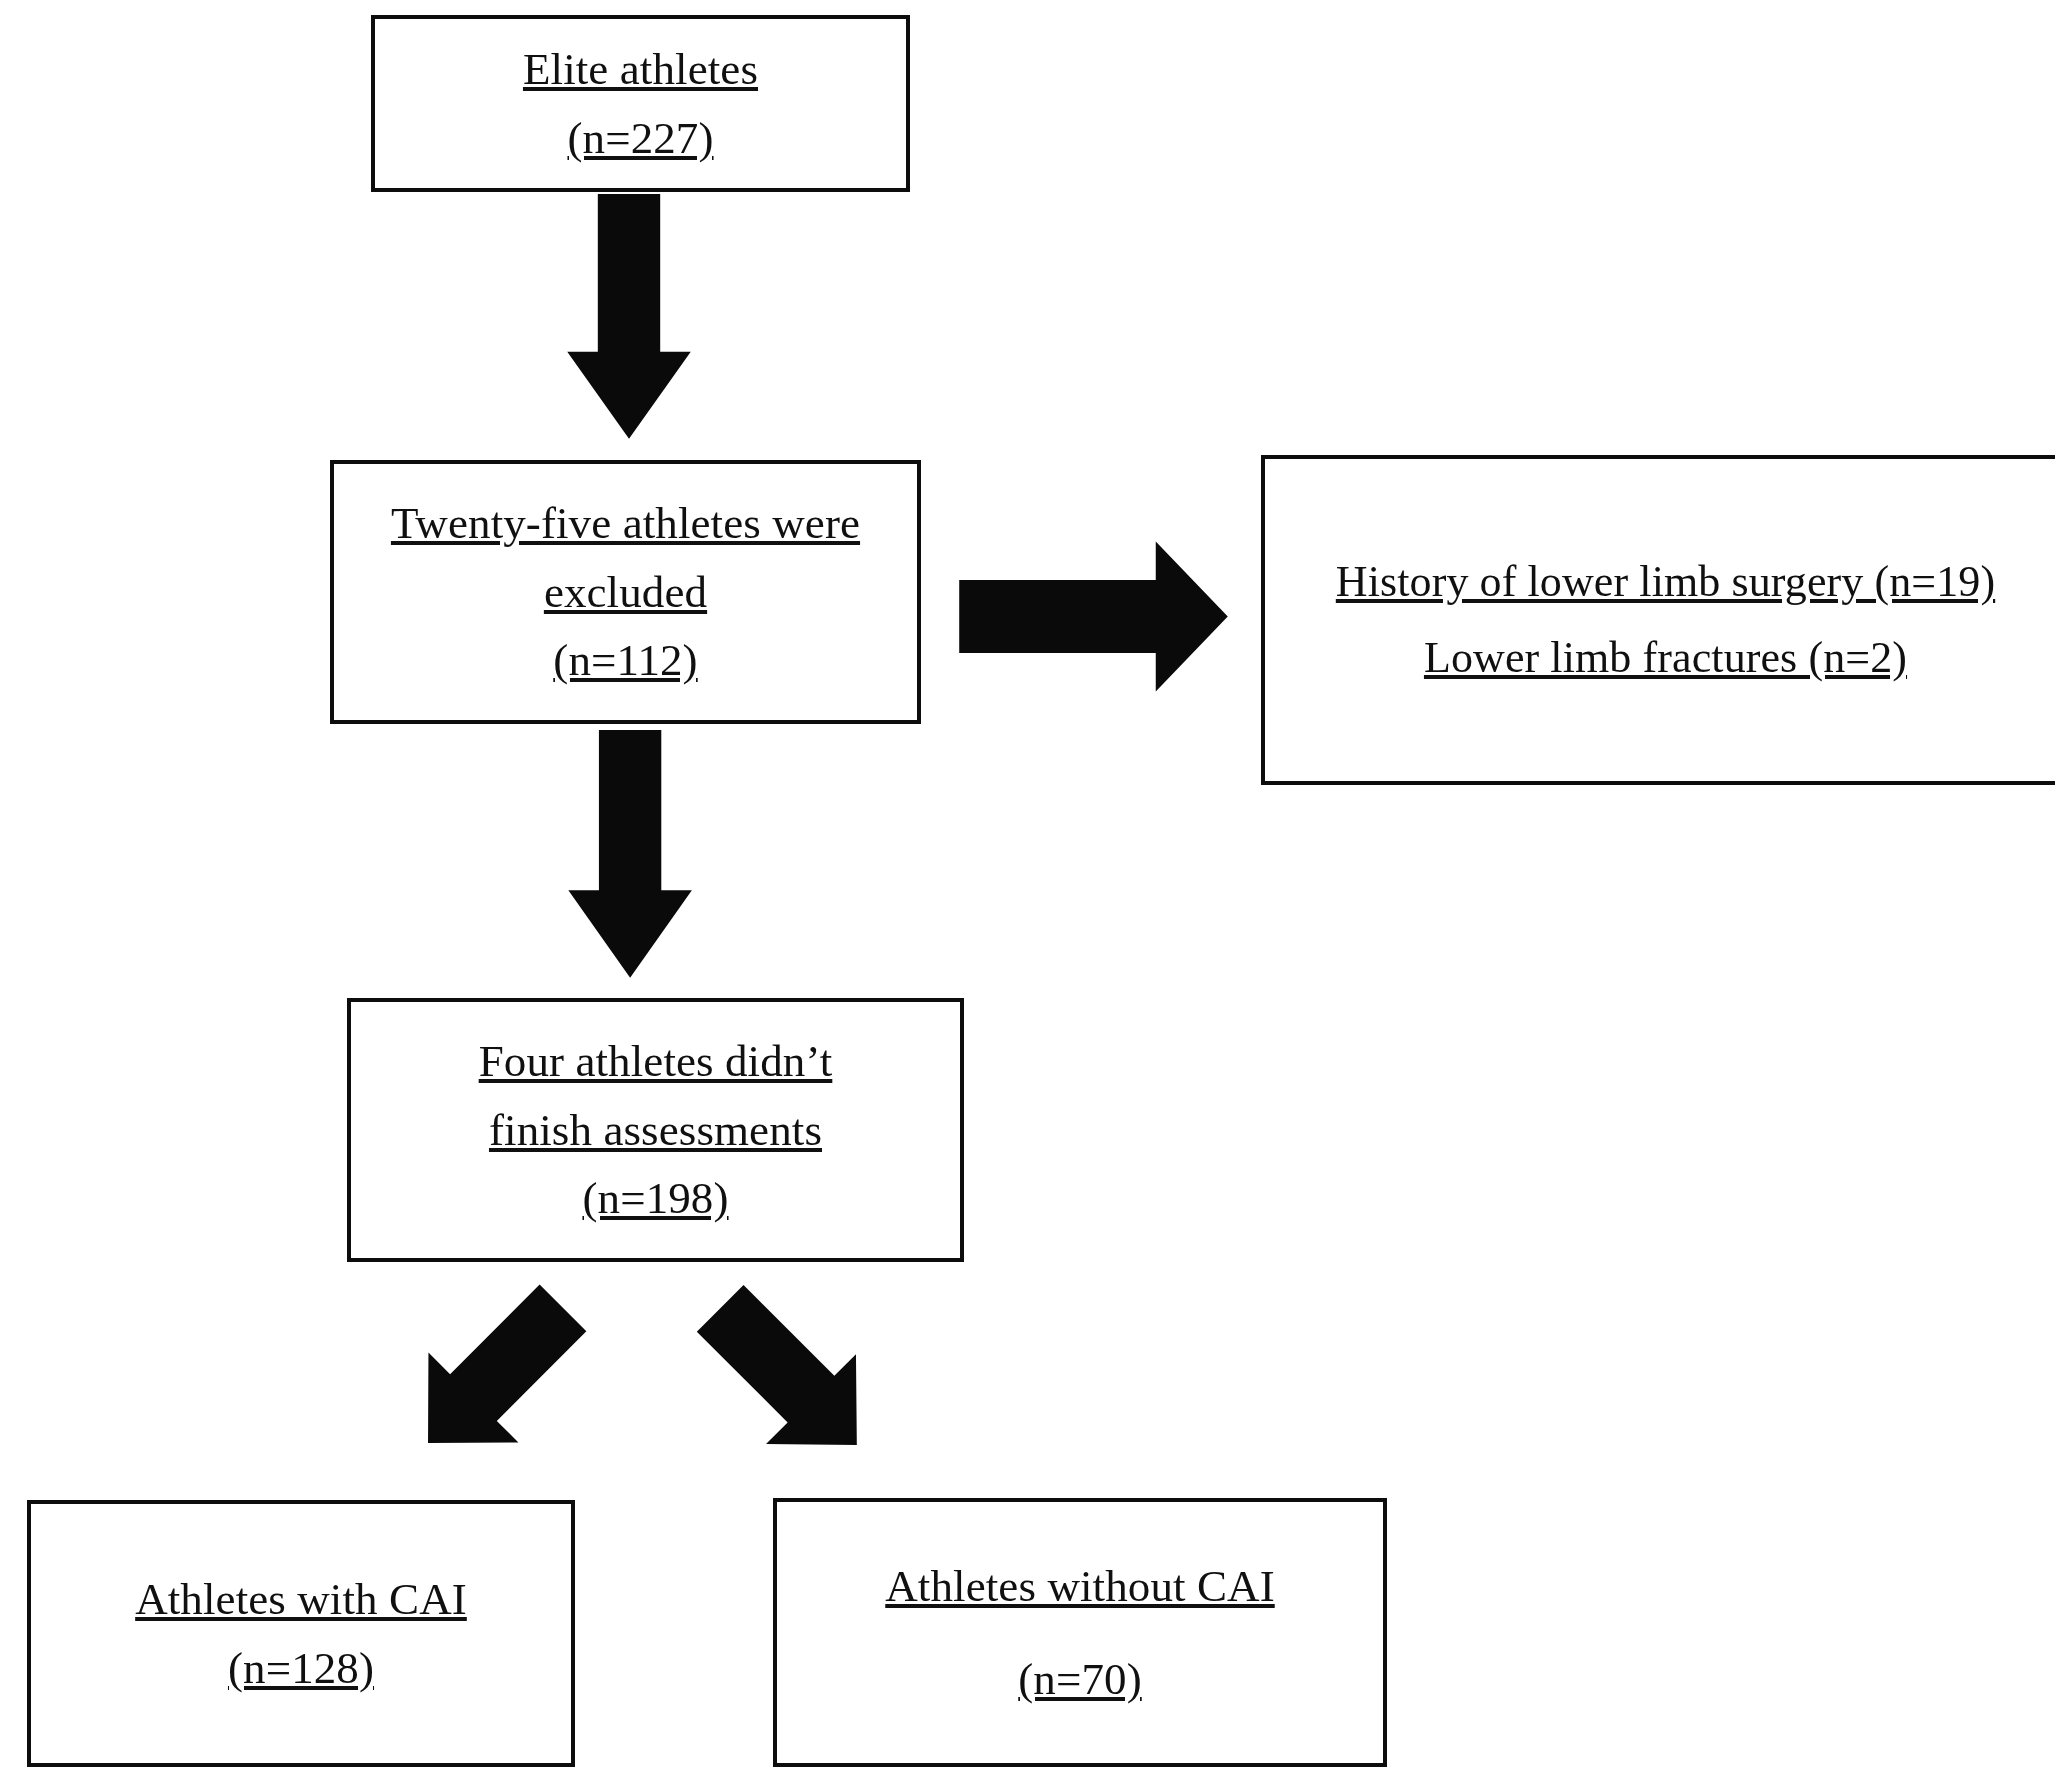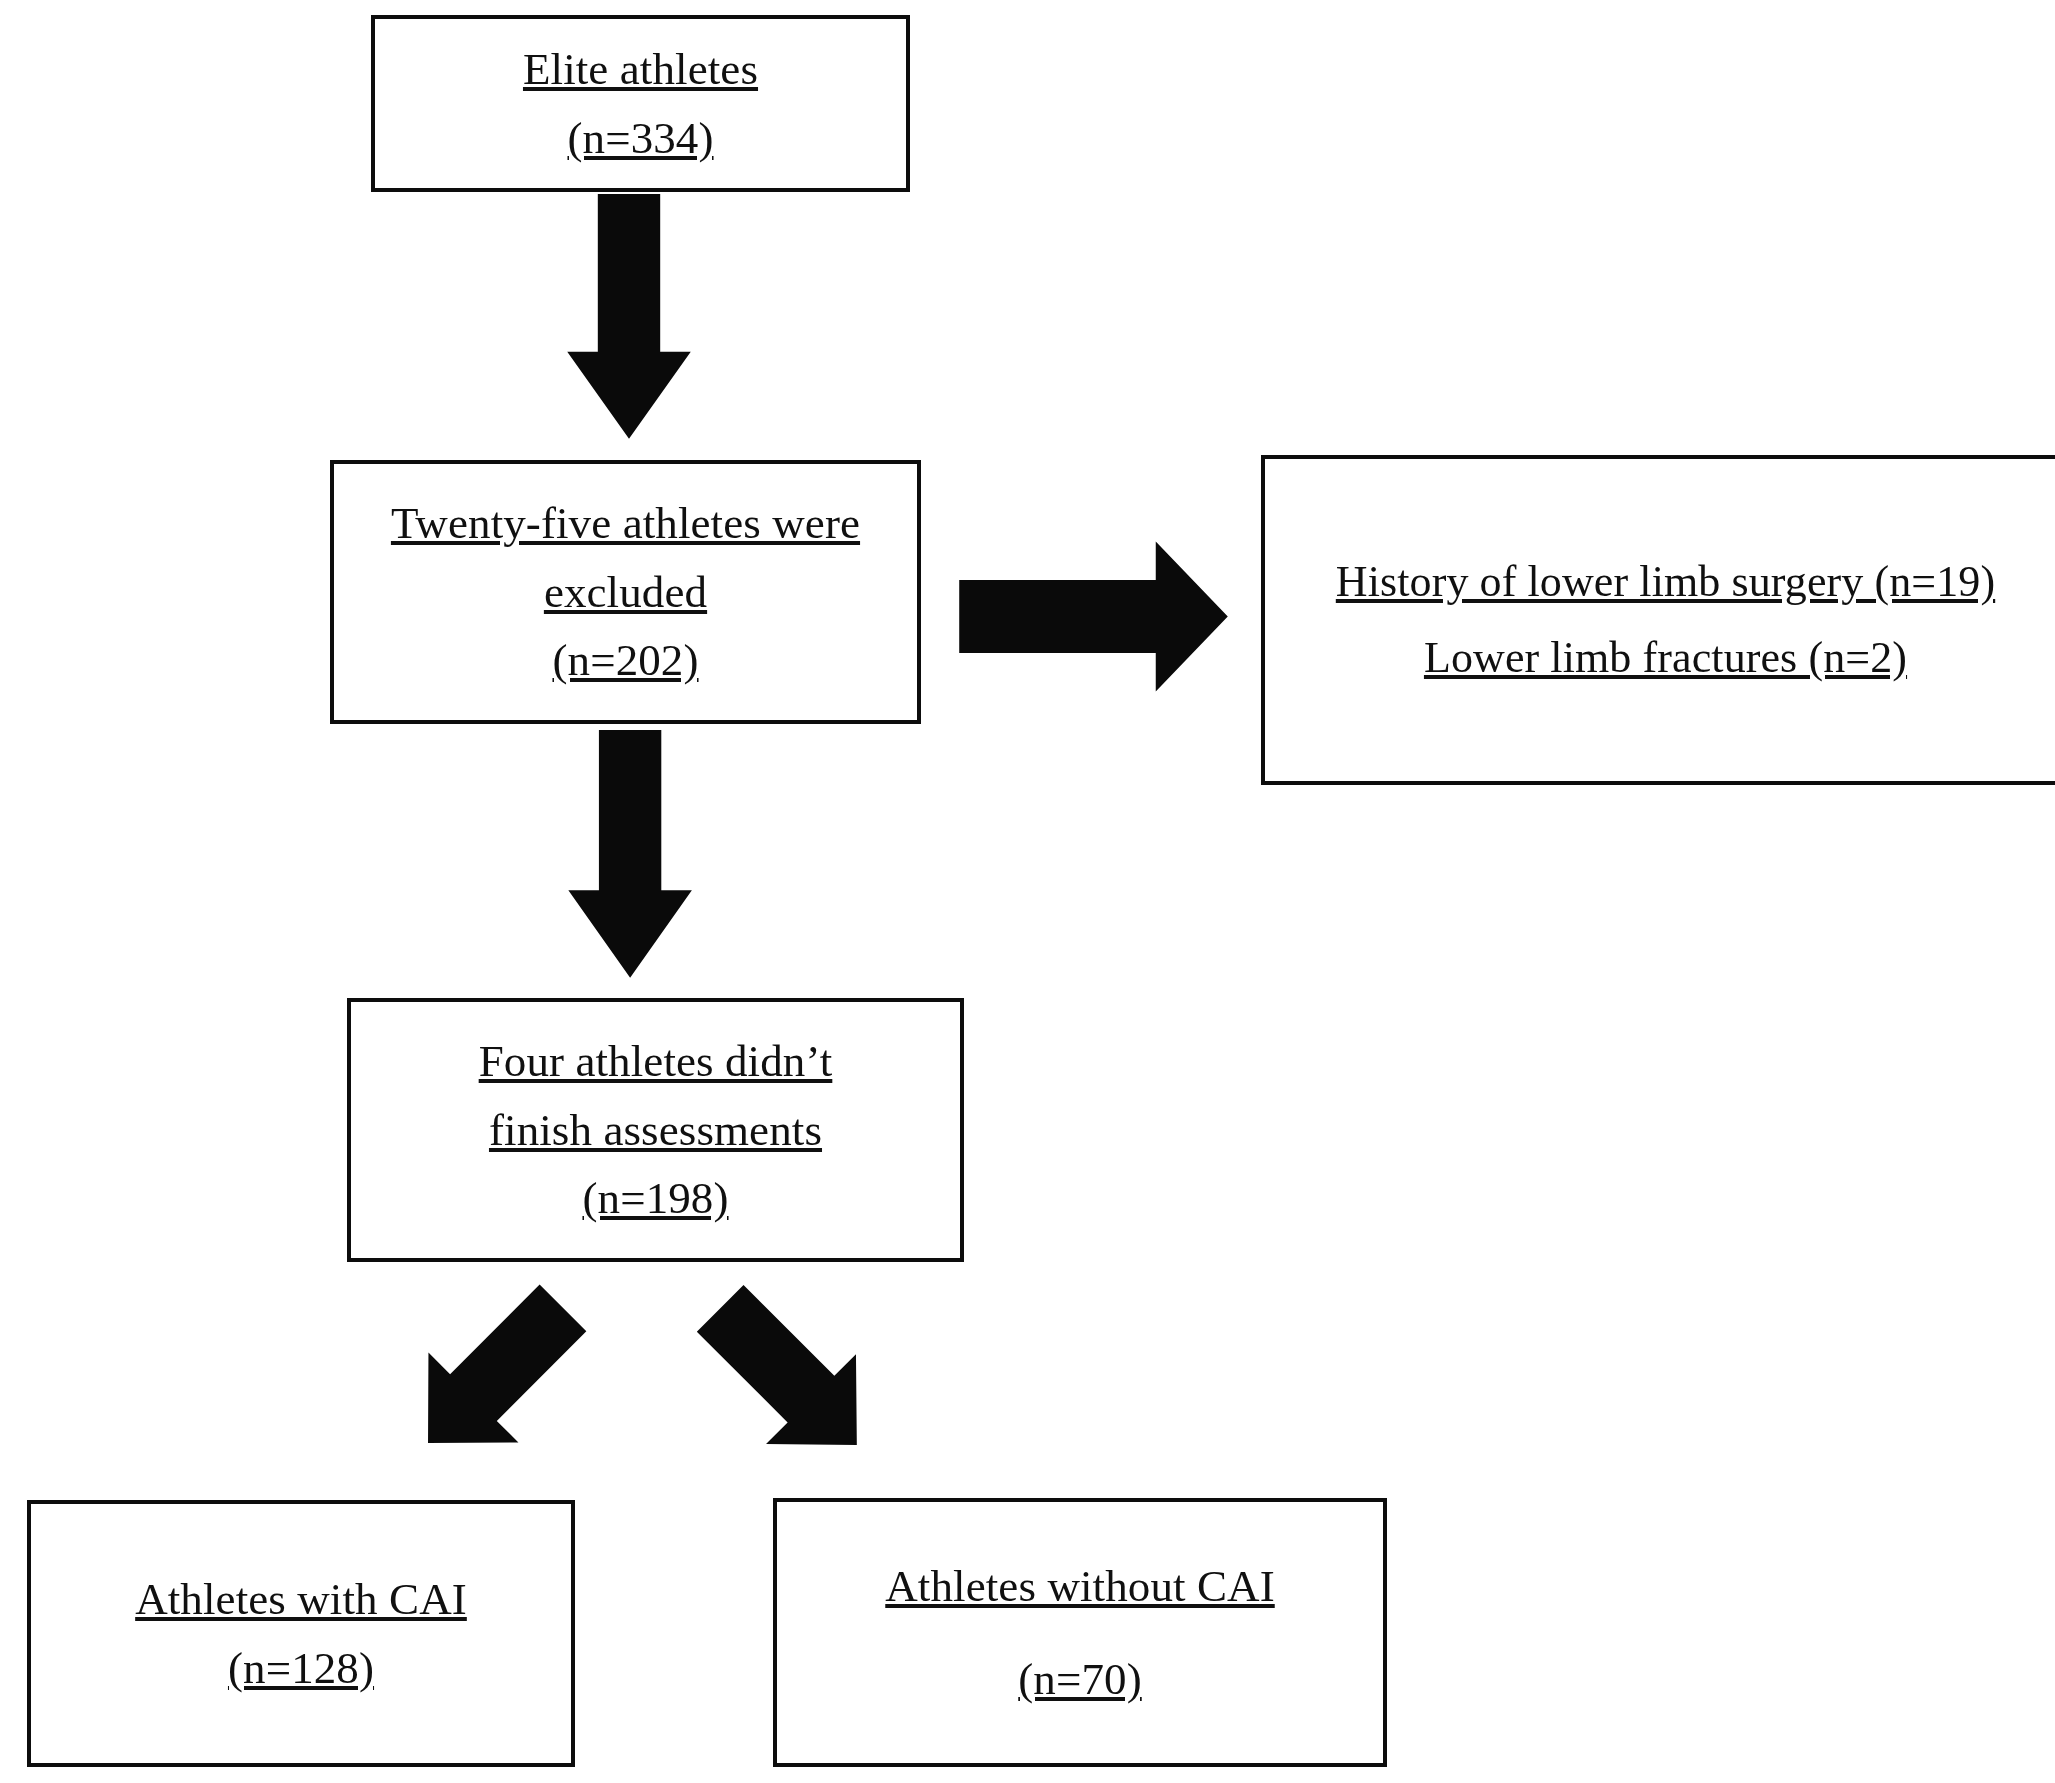--- a/index.html
+++ b/index.html
@@ -59,33 +59,33 @@
   .connector svg { display: block; overflow: visible; }
   .arrow-shape { fill: #0a0a0a; }
 </style>
 </head>
 <body>
 
 <div id="canvas">
 
   <div class="node" id="node-elite-athletes">
     <span class="line">Elite athletes</span>
-    <span class="line">(n=334)</span>
+    <span class="line">(n=227)</span>
   </div>
 
   <div class="connector" id="arrow-elite-to-excluded">
     <svg width="159" height="257" viewBox="0 0 260 420">
       <polygon class="arrow-shape" points="88,0 190,0 190,258 240,258 139,400 38,258 88,258"></polygon>
     </svg>
   </div>
 
   <div class="node" id="node-excluded">
     <span class="line">Twenty-five athletes were</span>
     <span class="line">excluded</span>
-    <span class="line">(n=202)</span>
+    <span class="line">(n=112)</span>
   </div>
 
   <div class="connector" id="arrow-excluded-to-reasons">
     <svg width="281" height="177" viewBox="0 0 460 290">
       <polygon class="arrow-shape" points="10,85 332,85 332,22 450,145 332,268 332,205 10,205"></polygon>
     </svg>
   </div>
 
   <div class="node" id="node-exclusion-reasons">
     <span class="line">History of lower limb surgery (n=19)</span>

